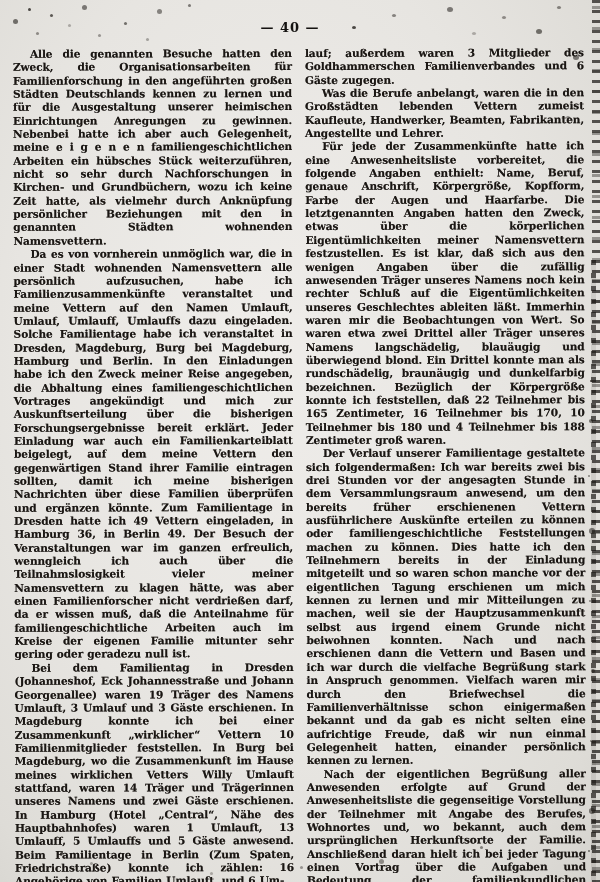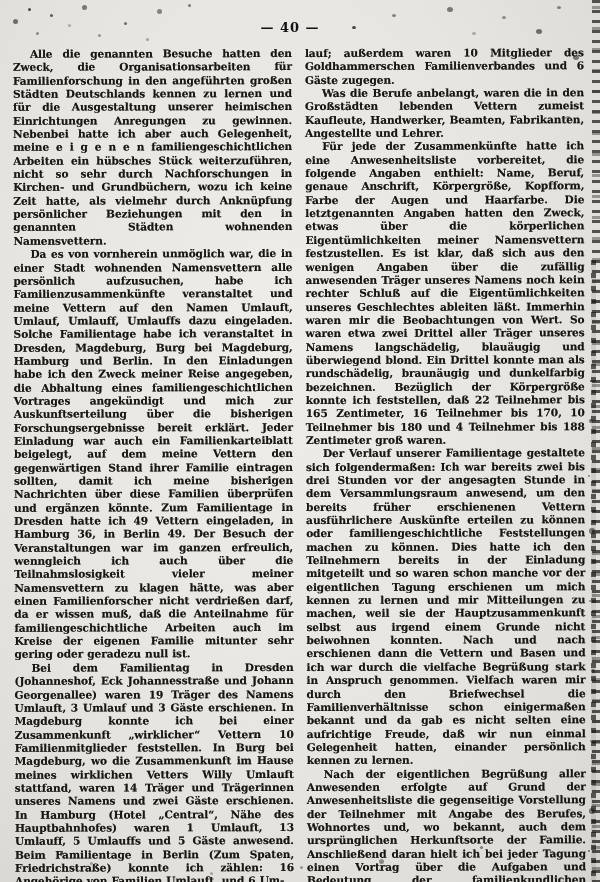--- a/index.html
+++ b/index.html
@@ -86,21 +86,21 @@
 
   <div class="page-number">— 40 —</div>
 
   <div class="columns">
     <div class="column">
       <p class="indent">Alle die genannten Besuche hatten den Zweck, die Organisationsarbeiten für Familienforschung in den angeführten großen Städten Deutschlands kennen zu lernen und für die Ausgestaltung unserer heimischen Einrichtungen Anregungen zu gewinnen. Nebenbei hatte ich aber auch Gelegenheit, meine e i g e n e n familiengeschichtlichen Arbeiten ein hübsches Stück weiterzuführen, nicht so sehr durch Nachforschungen in Kirchen- und Grundbüchern, wozu ich keine Zeit hatte, als vielmehr durch Anknüpfung persönlicher Beziehungen mit den in genannten Städten wohnenden Namensvettern.</p>
       <p class="indent">Da es von vornherein unmöglich war, die in einer Stadt wohnenden Namensvettern alle persönlich aufzusuchen, habe ich Familienzusammenkünfte veranstaltet und meine Vettern auf den Namen Umlauft, Umlauf, Umlauff, Umlauffs dazu eingeladen. Solche Familientage habe ich veranstaltet in Dresden, Magdeburg, Burg bei Magdeburg, Hamburg und Berlin. In den Einladungen habe ich den Zweck meiner Reise angegeben, die Abhaltung eines familiengeschichtlichen Vortrages angekündigt und mich zur Auskunftserteilung über die bisherigen Forschungsergebnisse bereit erklärt. Jeder Einladung war auch ein Familienkarteiblatt beigelegt, auf dem meine Vettern den gegenwärtigen Stand ihrer Familie eintragen sollten, damit ich meine bisherigen Nachrichten über diese Familien überprüfen und ergänzen könnte. Zum Familientage in Dresden hatte ich 49 Vettern eingeladen, in Hamburg 36, in Berlin 49. Der Besuch der Veranstaltungen war im ganzen erfreulich, wenngleich ich auch über die Teilnahmslosigkeit vieler meiner Namensvettern zu klagen hätte, was aber einen Familienforscher nicht verdrießen darf, da er wissen muß, daß die Anteilnahme für familiengeschichtliche Arbeiten auch im Kreise der eigenen Familie mitunter sehr gering oder geradezu null ist.</p>
       <p class="indent">Bei dem Familientag in Dresden (Johanneshof, Eck Johannesstraße und Johann Georgenallee) waren 19 Träger des Namens Umlauft, 3 Umlauf und 3 Gäste erschienen. In Magdeburg konnte ich bei einer Zusammenkunft „wirklicher“ Vettern 10 Familienmitglieder feststellen. In Burg bei Magdeburg, wo die Zusammenkunft im Hause meines wirklichen Vetters Willy Umlauft stattfand, waren 14 Träger und Trägerinnen unseres Namens und zwei Gäste erschienen. In Hamburg (Hotel „Central“, Nähe des Hauptbahnhofes) waren 1 Umlauft, 13 Umlauff, 5 Umlauffs und 5 Gäste anwesend. Beim Familientage in Berlin (Zum Spaten, Friedrichstraße) konnte ich zählen: 16 Angehörige von Familien Umlauft, und 6 Um-</p>
     </div>
     <div class="column">
-      <p class="no-indent">lauf; außerdem waren 10 Mitglieder des Goldhammerschen Familienverbandes und 6 Gäste zugegen.</p>
+      <p class="no-indent">lauf; außerdem waren 3 Mitglieder des Goldhammerschen Familienverbandes und 6 Gäste zugegen.</p>
       <p class="indent">Was die Berufe anbelangt, waren die in den Großstädten lebenden Vettern zumeist Kaufleute, Handwerker, Beamten, Fabrikanten, Angestellte und Lehrer.</p>
       <p class="indent">Für jede der Zusammenkünfte hatte ich eine Anwesenheitsliste vorbereitet, die folgende Angaben enthielt: Name, Beruf, genaue Anschrift, Körpergröße, Kopfform, Farbe der Augen und Haarfarbe. Die letztgenannten Angaben hatten den Zweck, etwas über die körperlichen Eigentümlichkeiten meiner Namensvettern festzustellen. Es ist klar, daß sich aus den wenigen Angaben über die zufällig anwesenden Träger unseres Namens noch kein rechter Schluß auf die Eigentümlichkeiten unseres Geschlechtes ableiten läßt. Immerhin waren mir die Beobachtungen von Wert. So waren etwa zwei Drittel aller Träger unseres Namens langschädelig, blauäugig und überwiegend blond. Ein Drittel konnte man als rundschädelig, braunäugig und dunkelfarbig bezeichnen. Bezüglich der Körpergröße konnte ich feststellen, daß 22 Teilnehmer bis 165 Zentimeter, 16 Teilnehmer bis 170, 10 Teilnehmer bis 180 und 4 Teilnehmer bis 188 Zentimeter groß waren.</p>
       <p class="indent">Der Verlauf unserer Familientage gestaltete sich folgendermaßen: Ich war bereits zwei bis drei Stunden vor der angesagten Stunde in dem Versammlungsraum anwesend, um den bereits früher erschienenen Vettern ausführlichere Auskünfte erteilen zu können oder familiengeschichtliche Feststellungen machen zu können. Dies hatte ich den Teilnehmern bereits in der Einladung mitgeteilt und so waren schon manche vor der eigentlichen Tagung erschienen um mich kennen zu lernen und mir Mitteilungen zu machen, weil sie der Hauptzusammenkunft selbst aus irgend einem Grunde nicht beiwohnen konnten. Nach und nach erschienen dann die Vettern und Basen und ich war durch die vielfache Begrüßung stark in Anspruch genommen. Vielfach waren mir durch den Briefwechsel die Familienverhältnisse schon einigermaßen bekannt und da gab es nicht selten eine aufrichtige Freude, daß wir nun einmal Gelegenheit hatten, einander persönlich kennen zu lernen.</p>
       <p class="indent">Nach der eigentlichen Begrüßung aller Anwesenden erfolgte auf Grund der Anwesenheitsliste die gegenseitige Vorstellung der Teilnehmer mit Angabe des Berufes, Wohnortes und, wo bekannt, auch dem ursprünglichen Herkunftsorte der Familie. Anschließend daran hielt ich bei jeder Tagung einen Vortrag über die Aufgaben und Bedeutung der familienkundlichen Forschungen, wobei ich die Sache durch Hinweis auf be-</p>
     </div>
   </div>
 
   <div class="edge-right"></div>
   <div class="edge-right-inner"></div>
   <div class="speck sp1"></div>

